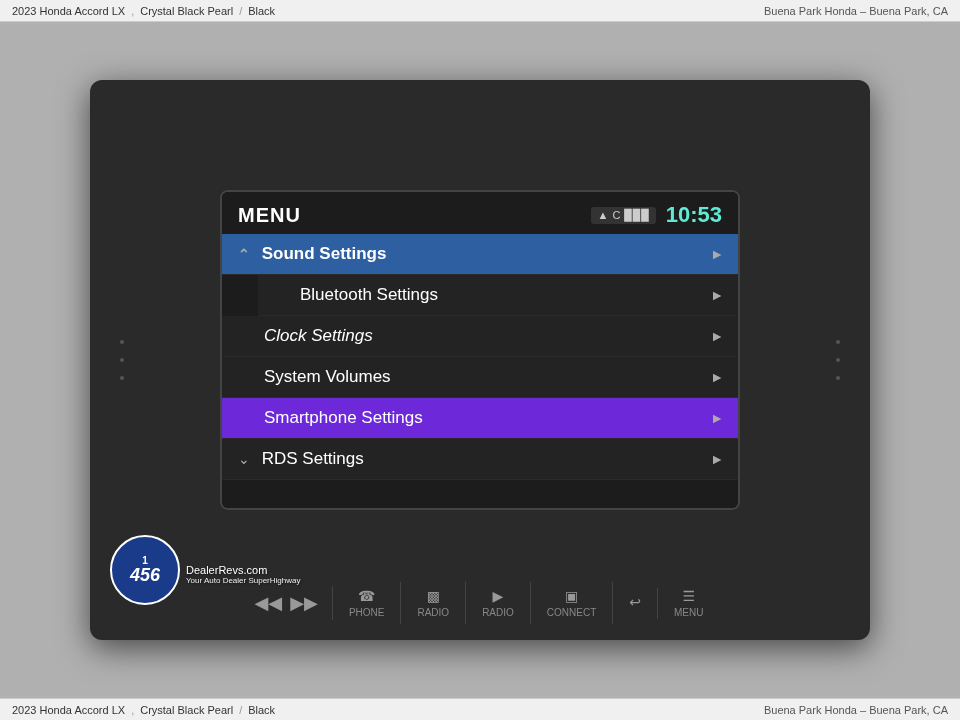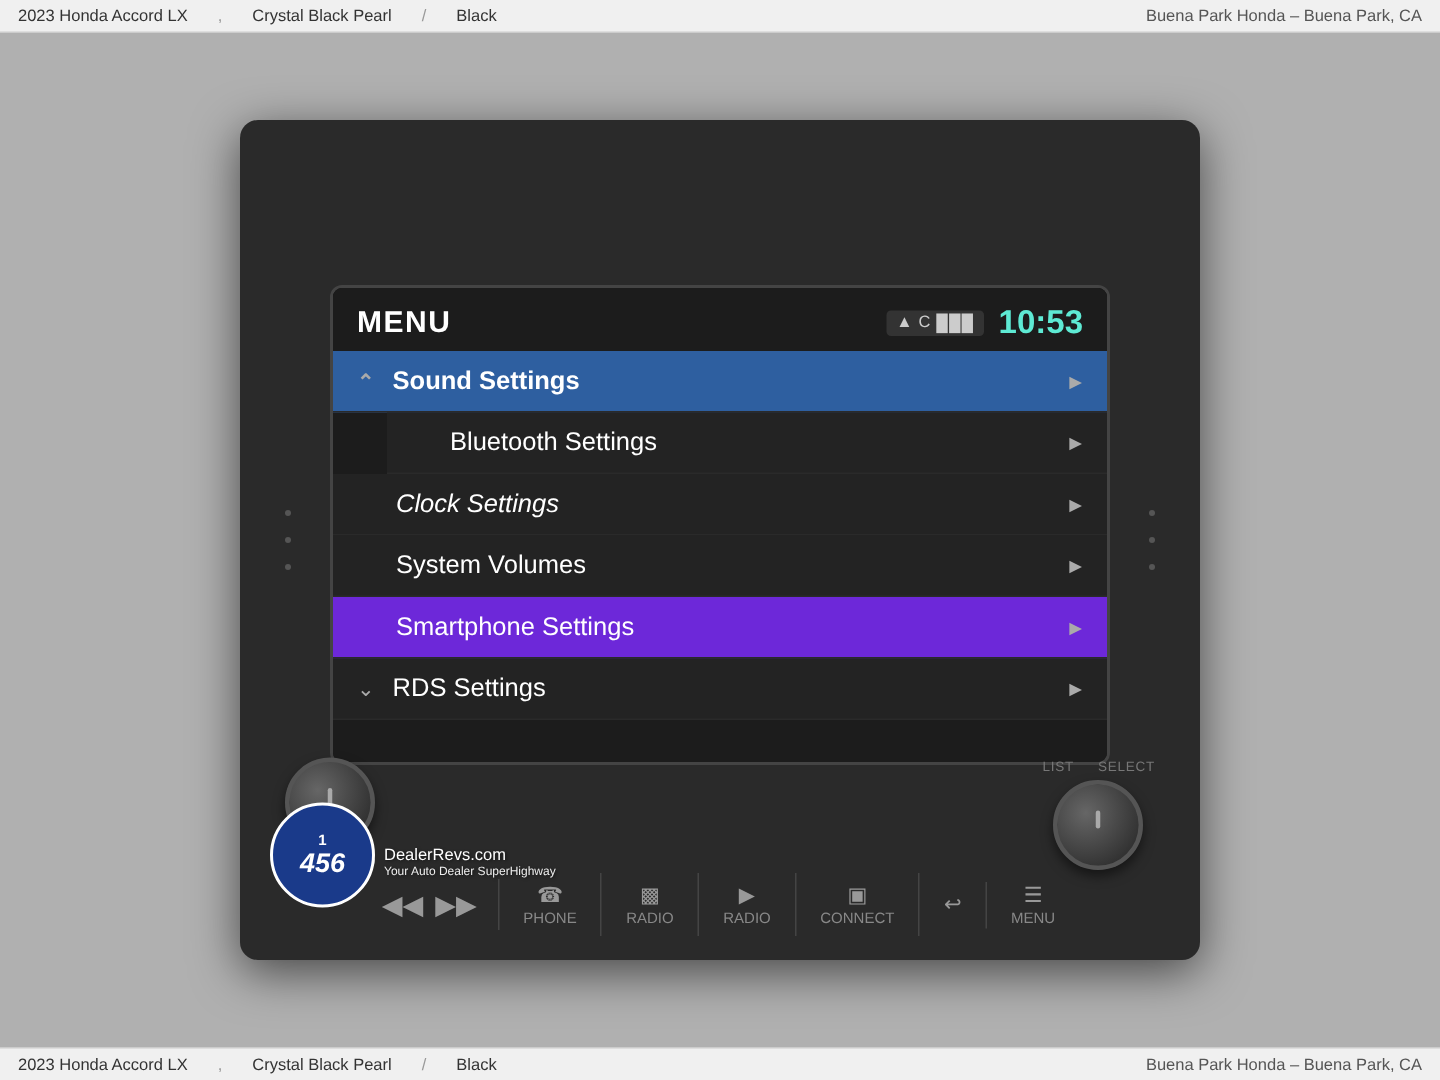--- a/index.html
+++ b/index.html
@@ -20,21 +20,21 @@
       background: #f0f0f0;
       display: flex;
       align-items: center;
       justify-content: space-between;
       padding: 0 12px;
       font-size: 11px;
       color: #333;
       border-bottom: 1px solid #ccc;
       z-index: 10;
     }
-    .top-bar-left { display: flex; gap: 20px; }
+    .top-bar-left { display: flex; gap: 6px; }
     .top-bar-center { color: #555; padding-left: 44px; }
     .top-bar-sep { color: #999; }
 
     
     .bottom-bar {
       position: absolute;
       bottom: 0; left: 0; right: 0;
       height: 22px;
       background: #f0f0f0;
       display: flex;
@@ -52,21 +52,21 @@
       position: absolute;
       top: 22px; bottom: 22px; left: 0; right: 0;
       background: #b0b0b0;
       display: flex;
       align-items: center;
       justify-content: center;
     }
 
     
     .stereo-unit {
-      width: 640px;
+      width: 780px;
       height: 560px;
       background: #2a2a2a;
       border-radius: 12px;
       position: relative;
       display: flex;
       flex-direction: column;
       align-items: center;
       justify-content: center;
       box-shadow: 0 8px 32px rgba(0,0,0,0.6);
     }
@@ -421,35 +421,20 @@
           <div class="menu-item" style="background:#232323;">
             <span class="chevron-down">⌄</span>
             <span>RDS Settings</span>
             <span class="arrow-right">►</span>
           </div>
 
         </div>
       </div>
     </div>
 
-    <div class="controls-row">
-
-      <div class="knob-group">
-        <div class="knob"></div>
-        <div class="knob-label">VOL  ⏻AUDIO</div>
-      </div>
-
-      <div class="knob-group">
-        <div class="right-labels">
-          <span>LIST</span>
-          <span>SELECT</span>
-        </div>
-        <div class="knob"></div>
-      </div>
-    </div>
 
     <div class="bottom-controls">
 
       <div class="control-btn-skip">
         <span class="skip-btn">◀◀</span>
         <span class="skip-btn">▶▶</span>
       </div>
 
       <div class="control-btn">
         <span class="btn-icon">☎</span>

